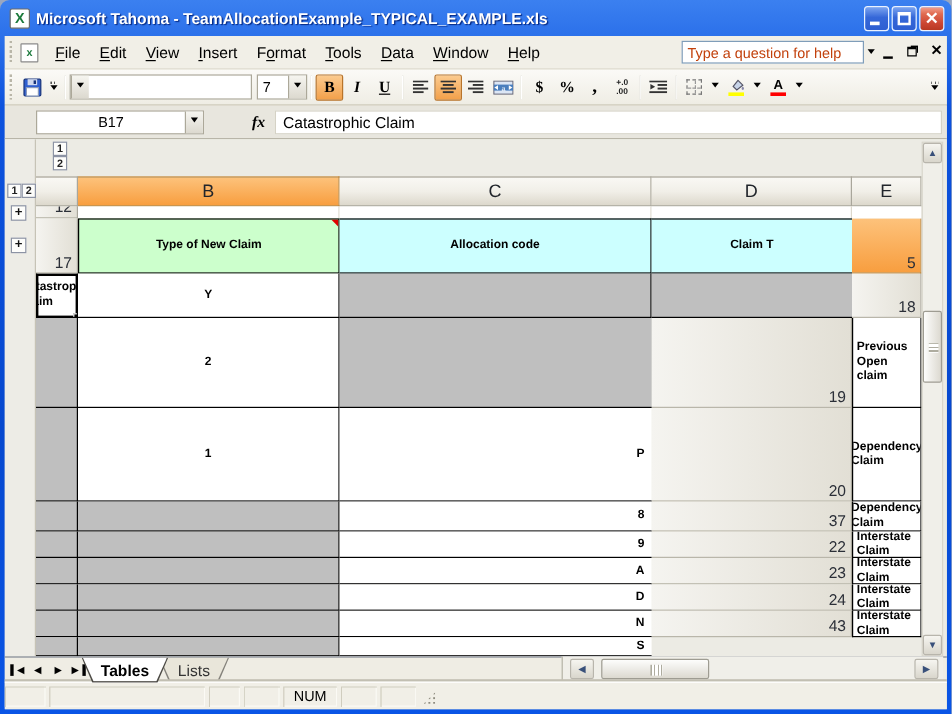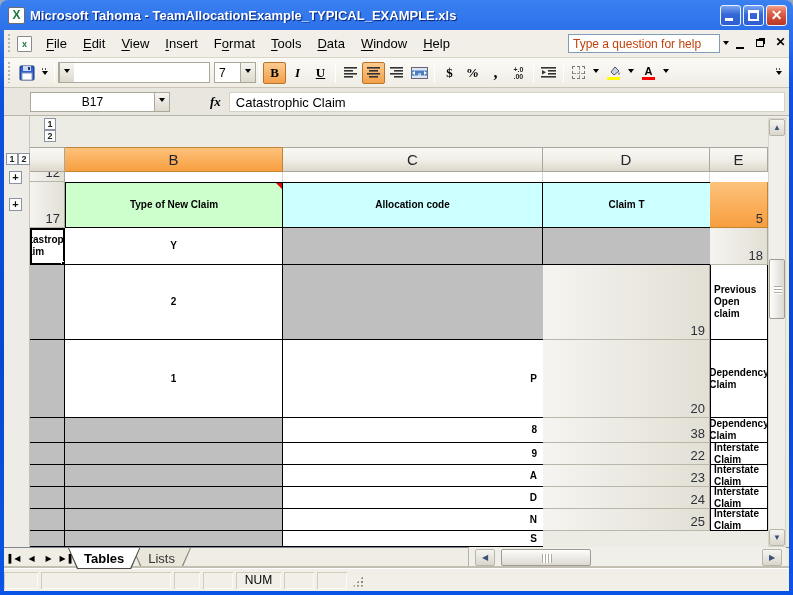--- a/index.html
+++ b/index.html
@@ -357,21 +357,21 @@
           </div>
           <div class="rhead">20</div>
           <div class="cell bg-white tbl first">
             <span>Dependency Claim</span>
           </div>
           <div class="cell bg-gray tbl"></div>
           <div class="cell bg-gray tbl"></div>
           <div class="cell bg-white tbl lastcol align-right">
             <span>8</span>
           </div>
-          <div class="rhead">38</div>
+          <div class="rhead">37</div>
           <div class="cell bg-white tbl first">
             <span>Dependency Claim</span>
           </div>
           <div class="cell bg-gray tbl"></div>
           <div class="cell bg-gray tbl"></div>
           <div class="cell bg-white tbl lastcol align-right">
             <span>9</span>
           </div>
           <div class="rhead">22</div>
           <div class="cell bg-white tbl first">
@@ -393,21 +393,21 @@
           </div>
           <div class="rhead">24</div>
           <div class="cell bg-white tbl first">
             <span>Interstate Claim</span>
           </div>
           <div class="cell bg-gray tbl"></div>
           <div class="cell bg-gray tbl"></div>
           <div class="cell bg-white tbl lastcol align-right">
             <span>N</span>
           </div>
-          <div class="rhead">25</div>
+          <div class="rhead">43</div>
           <div class="cell bg-white tbl first">
             <span>Interstate Claim</span>
           </div>
           <div class="cell bg-gray tbl"></div>
           <div class="cell bg-gray tbl"></div>
           <div class="cell bg-white tbl lastcol align-right">
             <span>S</span>
           </div>
         </div>
       <div class="vscroll">

